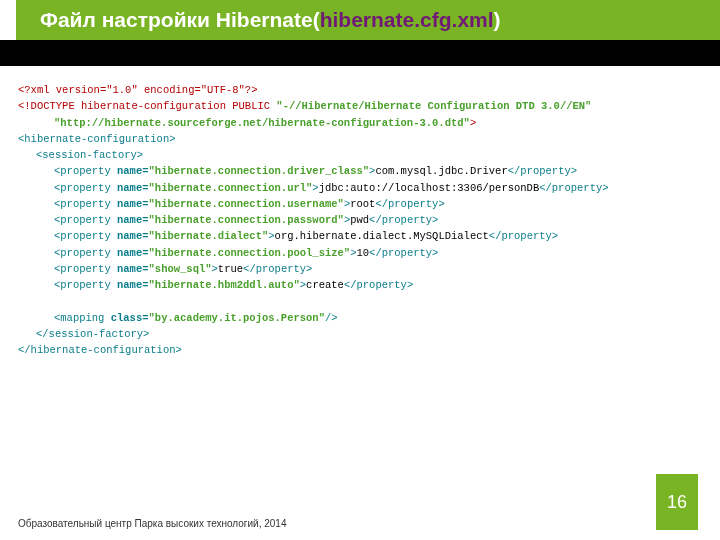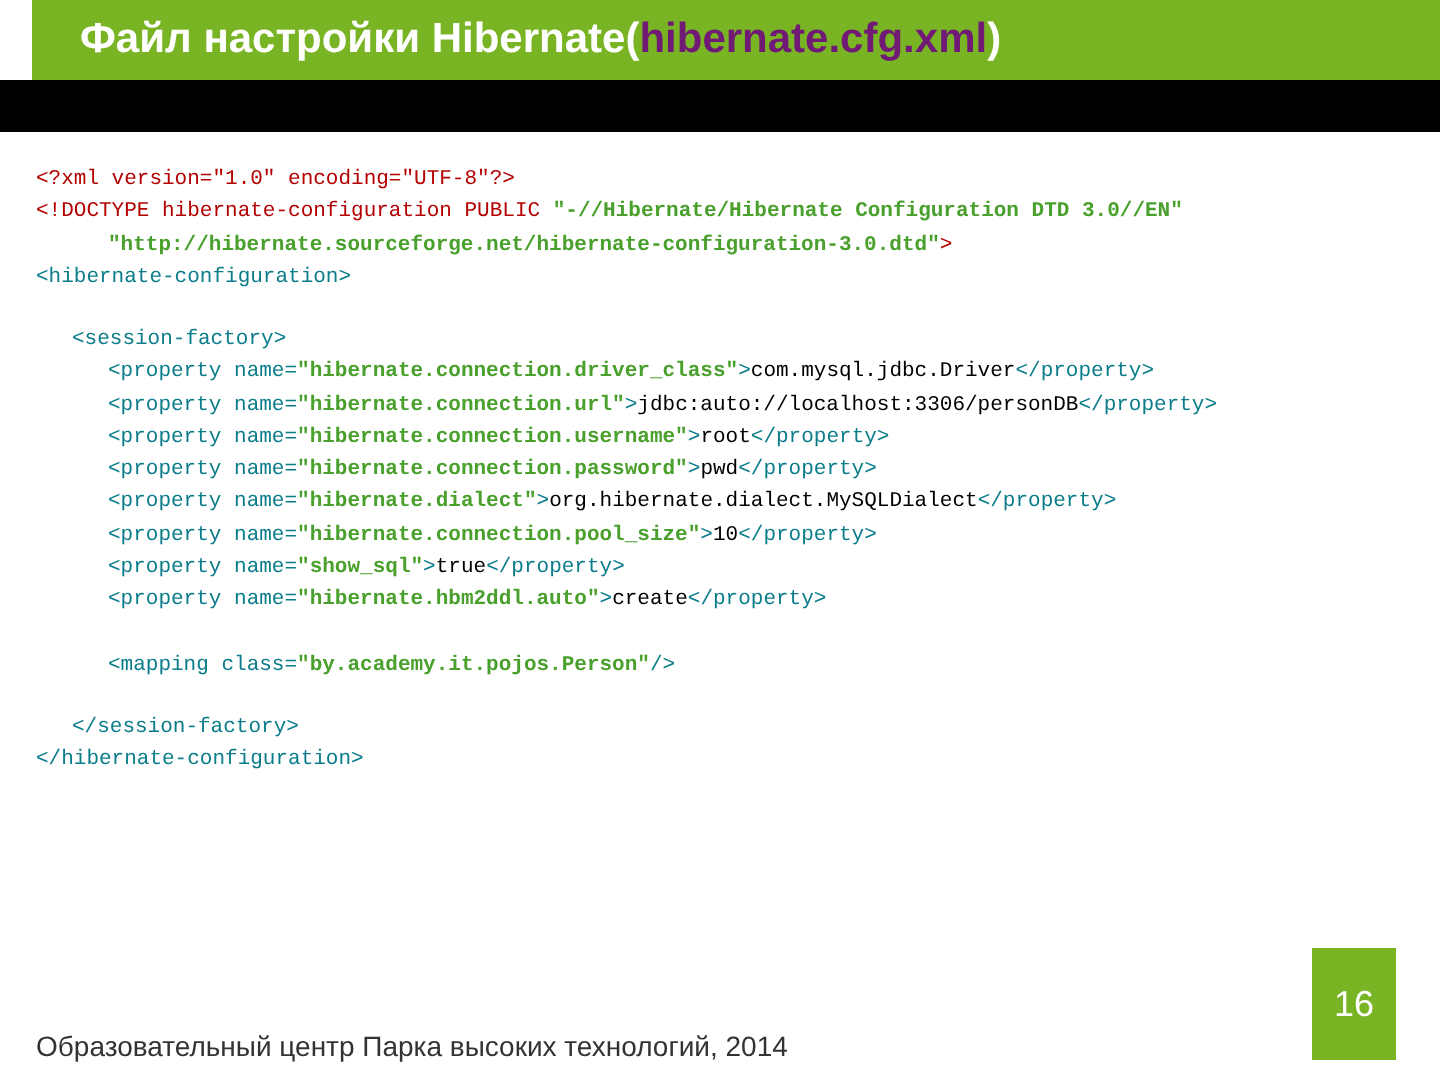--- a/index.html
+++ b/index.html
@@ -33,37 +33,37 @@
   .code-area {
     padding: 16px 18px 0 18px;
     font-family: "Courier New", Courier, monospace;
     font-size: 10.5px;
     line-height: 1.55;
     color: #000000;
     white-space: nowrap;
     overflow: hidden;
   }
   .code-area .line { display: block; }
-  .indent1 { padding-left: 18px; margin-top: 15px; }
+  .indent1 { padding-left: 18px; }
   .indent2 { padding-left: 36px; }
   .tag { color: #0b7d8a; }
-  .attr { color: #0b7d8a; }
+  .attr { color: #0b7d8a; font-weight: bold; }
   .str { color: #4aa02c; font-weight: bold; }
   .txt { color: #000000; }
   .red { color: #b30000; }
   .footer {
     position: absolute;
     bottom: 0;
     left: 0;
     right: 0;
     height: 34px;
     display: flex;
     align-items: center;
     padding: 0 0 0 18px;
-    font-size: 14px;
+    font-size: 10px;
     color: #333333;
   }
   .page-badge {
     position: absolute;
     right: 22px;
     bottom: 10px;
     width: 42px;
     height: 56px;
     background: #78b423;
     color: #ffffff;

